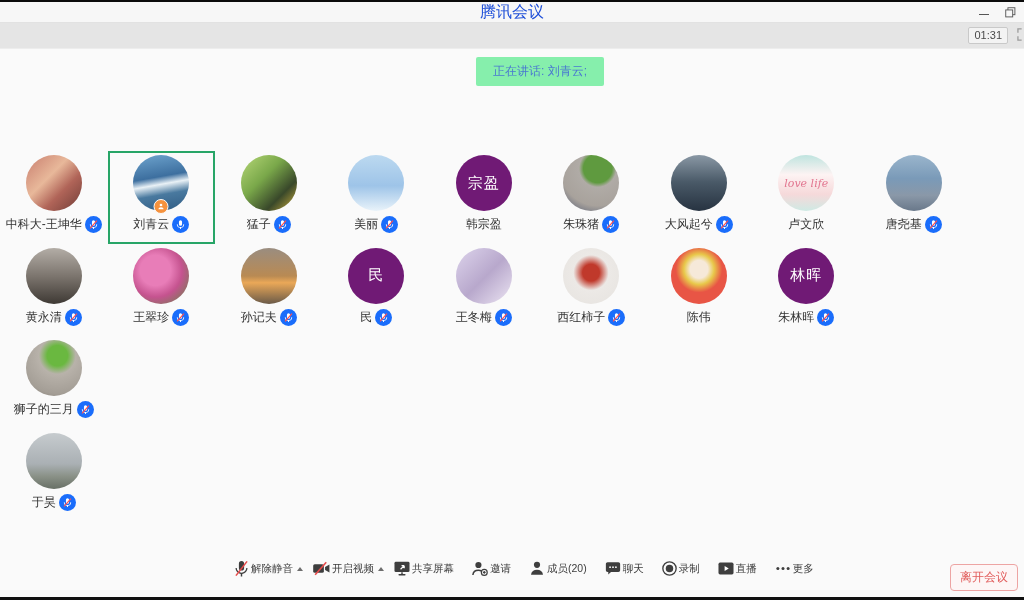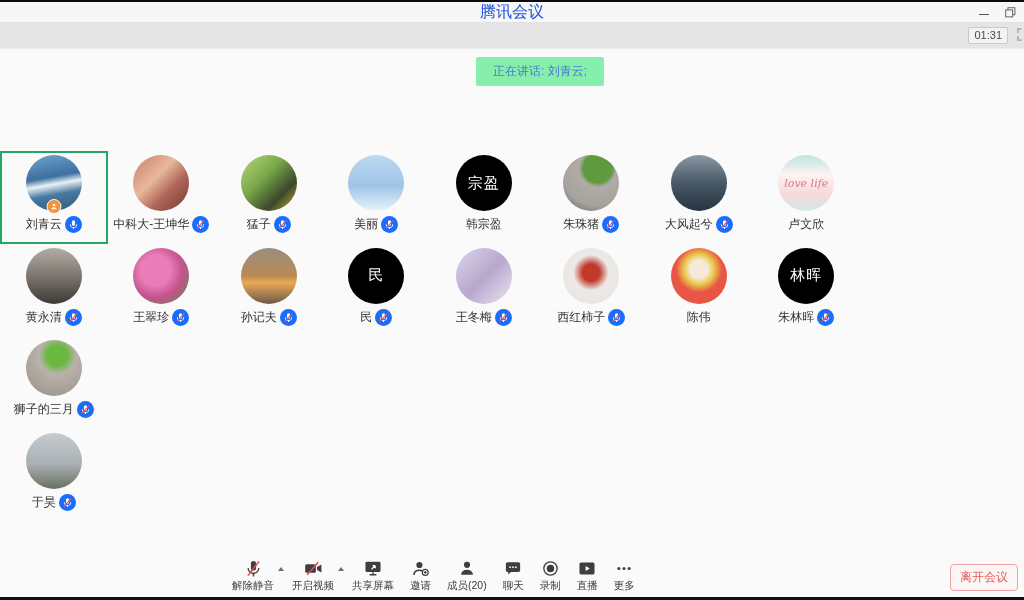--- a/index.html
+++ b/index.html
@@ -27,36 +27,36 @@
           background:#86efac;color:#4a78d0;font-size:12px;padding:6px 17px;border-radius:2px;white-space:nowrap;margin-left:28px;}
 
   .grid{padding-top:102px;}
   .p-row{display:flex;justify-content:flex-start;}
   .p-row.centered{justify-content:center;flex-direction:column;}
   .cell{width:107.5px;height:92.5px;box-sizing:border-box;border:2px solid transparent;
         display:flex;flex-direction:column;align-items:center;padding-top:2px;cursor:pointer;}
   .cell.selected{border-color:#27a567;}
   .avatar-wrap{position:relative;}
   .avatar{width:56px;height:56px;border-radius:50%;background:#cfcfcf;}
-  .avatar.text{background:#000000;color:#fff;display:flex;align-items:center;justify-content:center;
+  .avatar.text{background:#701a75;color:#fff;display:flex;align-items:center;justify-content:center;
                font-size:15px;letter-spacing:1px;}
   .avatar.script{display:flex;align-items:center;justify-content:center;color:#e2758f;
                  font-style:italic;font-size:11px;font-family:"DejaVu Serif",serif;}
   .host-badge{position:absolute;bottom:-3px;left:50%;transform:translateX(-50%);width:13px;height:13px;
               background:#f5923e;border-radius:50%;display:flex;align-items:center;justify-content:center;
               border:1px solid #fafafa;}
   .name-row{margin-top:5px;display:flex;align-items:center;gap:3px;max-width:105px;}
   .pname{font-size:12px;color:#333;white-space:nowrap;}
   .mic{width:17px;height:17px;border-radius:50%;background:#1a6dfb;display:flex;align-items:center;
        justify-content:center;flex:0 0 auto;}
 
   
   .toolbar{position:absolute;left:0;bottom:3px;width:1024px;height:40px;display:flex;
            align-items:flex-start;padding:2px 0 0 224px;box-sizing:border-box;}
-  .tb-item{display:flex;flex-direction:column;align-items:center;margin:0 8px;cursor:pointer;}
+  .tb-item{display:flex;flex-direction:row;align-items:center;margin:0 8px;cursor:pointer;}
   .tb-item svg{display:block;}
   .tb-label{font-size:10.5px;color:#3c3c3c;margin-top:1px;white-space:nowrap;}
   .caret{width:0;height:0;border-left:3.5px solid transparent;border-right:3.5px solid transparent;
          border-bottom:4.5px solid #6d6d6d;margin:8px 0 0 -4px;cursor:pointer;}
   .leave-btn{position:absolute;right:6px;bottom:9px;padding:4px 9px;font-size:12px;color:#e15d5c;
              border:1px solid #eda4a3;border-radius:4px;background:#fdf6f6;cursor:pointer;
              font-family:inherit;}
   .bottom-strip{position:absolute;left:0;bottom:0;width:1024px;height:3px;background:#101010;}
 </style>
 </head>
@@ -83,20 +83,37 @@
     <span class="timer">01:31</span>
     <svg class="fs-icon" width="13" height="13" viewBox="0 0 14 14" fill="none" stroke="#8a8a8a" stroke-width="1.4">
         <path d="M1 5V1h4M13 5V1H9M1 9v4h4M13 9v4H9"></path>
       </svg>
   </div>
 
   <div class="main">
     <div class="banner">正在讲话: 刘青云;</div>
     <div class="grid" id="grid">
         <div class="p-row">
+          <div class="cell">
+            <div class="avatar-wrap">
+              <div class="avatar" style="background: linear-gradient(135deg, rgb(200, 125, 110) 0%, rgb(232, 184, 154) 40%, rgb(176, 100, 88) 65%, rgb(111, 60, 54) 100%);"></div>
+            </div>
+            <div class="name-row">
+              <span class="pname">中科大-王坤华</span>
+              <span class="mic">
+                <svg viewBox="0 0 24 24" width="11" height="11">
+                  <g fill="#fff">
+                    <path d="M12 14.8a3.4 3.4 0 0 0 3.4-3.4V6a3.4 3.4 0 1 0-6.8 0v5.4A3.4 3.4 0 0 0 12 14.8z"></path>
+                    <path d="M18.2 11.4a6.2 6.2 0 0 1-12.4 0H4a8 8 0 0 0 7 7.8V22h2v-2.8a8 8 0 0 0 7-7.8z"></path>
+                  </g>
+                  <line x1="4.5" y1="20.5" x2="19.5" y2="3.5" stroke="#ff4f4f" stroke-width="2.6"></line>
+                </svg>
+              </span>
+            </div>
+          </div>
           <div class="cell selected">
             <div class="avatar-wrap">
               <div class="avatar" style="background: linear-gradient(170deg, rgb(111, 165, 207) 0%, rgb(61, 111, 159) 40%, rgb(233, 241, 246) 52%, rgb(73, 121, 159) 68%, rgb(47, 90, 130) 100%);"></div>
               <span class="host-badge">
                 <svg viewBox="0 0 24 24" width="9" height="9">
                   <circle cx="12" cy="8" r="3.6" fill="#fff"></circle>
                   <path d="M5 19.5c.4-3.6 3.2-5.4 7-5.4s6.6 1.8 7 5.4z" fill="#fff"></path>
                 </svg>
               </span>
             </div>
@@ -107,37 +124,20 @@
                   <g fill="#fff">
                     <path d="M12 14.8a3.4 3.4 0 0 0 3.4-3.4V6a3.4 3.4 0 1 0-6.8 0v5.4A3.4 3.4 0 0 0 12 14.8z"></path>
                     <path d="M18.2 11.4a6.2 6.2 0 0 1-12.4 0H4a8 8 0 0 0 7 7.8V22h2v-2.8a8 8 0 0 0 7-7.8z"></path>
                   </g>
                 </svg>
               </span>
             </div>
           </div>
           <div class="cell">
             <div class="avatar-wrap">
-              <div class="avatar" style="background: linear-gradient(135deg, rgb(200, 125, 110) 0%, rgb(232, 184, 154) 40%, rgb(176, 100, 88) 65%, rgb(111, 60, 54) 100%);"></div>
-            </div>
-            <div class="name-row">
-              <span class="pname">中科大-王坤华</span>
-              <span class="mic">
-                <svg viewBox="0 0 24 24" width="11" height="11">
-                  <g fill="#fff">
-                    <path d="M12 14.8a3.4 3.4 0 0 0 3.4-3.4V6a3.4 3.4 0 1 0-6.8 0v5.4A3.4 3.4 0 0 0 12 14.8z"></path>
-                    <path d="M18.2 11.4a6.2 6.2 0 0 1-12.4 0H4a8 8 0 0 0 7 7.8V22h2v-2.8a8 8 0 0 0 7-7.8z"></path>
-                  </g>
-                  <line x1="4.5" y1="20.5" x2="19.5" y2="3.5" stroke="#ff4f4f" stroke-width="2.6"></line>
-                </svg>
-              </span>
-            </div>
-          </div>
-          <div class="cell">
-            <div class="avatar-wrap">
               <div class="avatar" style="background: linear-gradient(135deg, rgb(183, 216, 120) 0%, rgb(122, 168, 74) 40%, rgb(57, 72, 42) 72%, rgb(211, 178, 62) 100%);"></div>
             </div>
             <div class="name-row">
               <span class="pname">猛子</span>
               <span class="mic">
                 <svg viewBox="0 0 24 24" width="11" height="11">
                   <g fill="#fff">
                     <path d="M12 14.8a3.4 3.4 0 0 0 3.4-3.4V6a3.4 3.4 0 1 0-6.8 0v5.4A3.4 3.4 0 0 0 12 14.8z"></path>
                     <path d="M18.2 11.4a6.2 6.2 0 0 1-12.4 0H4a8 8 0 0 0 7 7.8V22h2v-2.8a8 8 0 0 0 7-7.8z"></path>
                   </g>
@@ -204,20 +204,37 @@
                 </svg>
               </span>
             </div>
           </div>
           <div class="cell">
             <div class="avatar-wrap">
               <div class="avatar script" style="background: linear-gradient(rgb(191, 228, 223) 0%, rgb(253, 243, 243) 35%, rgb(246, 217, 218) 70%, rgb(207, 234, 228) 100%);">love life</div>
             </div>
             <div class="name-row">
               <span class="pname">卢文欣</span>
+            </div>
+          </div>
+          <div class="cell">
+            <div class="avatar-wrap">
+              <div class="avatar" style="background: linear-gradient(rgb(154, 181, 204) 0%, rgb(122, 154, 184) 42%, rgb(138, 152, 168) 72%, rgb(105, 120, 138) 100%);"></div>
+            </div>
+            <div class="name-row">
+              <span class="pname">唐尧基</span>
+              <span class="mic">
+                <svg viewBox="0 0 24 24" width="11" height="11">
+                  <g fill="#fff">
+                    <path d="M12 14.8a3.4 3.4 0 0 0 3.4-3.4V6a3.4 3.4 0 1 0-6.8 0v5.4A3.4 3.4 0 0 0 12 14.8z"></path>
+                    <path d="M18.2 11.4a6.2 6.2 0 0 1-12.4 0H4a8 8 0 0 0 7 7.8V22h2v-2.8a8 8 0 0 0 7-7.8z"></path>
+                  </g>
+                  <line x1="4.5" y1="20.5" x2="19.5" y2="3.5" stroke="#ff4f4f" stroke-width="2.6"></line>
+                </svg>
+              </span>
             </div>
           </div>
         </div>
         <div class="p-row">
           <div class="cell">
             <div class="avatar-wrap">
               <div class="avatar" style="background: linear-gradient(rgb(179, 173, 166) 0%, rgb(122, 115, 108) 52%, rgb(62, 57, 52) 100%);"></div>
             </div>
             <div class="name-row">
               <span class="pname">黄永清</span>

